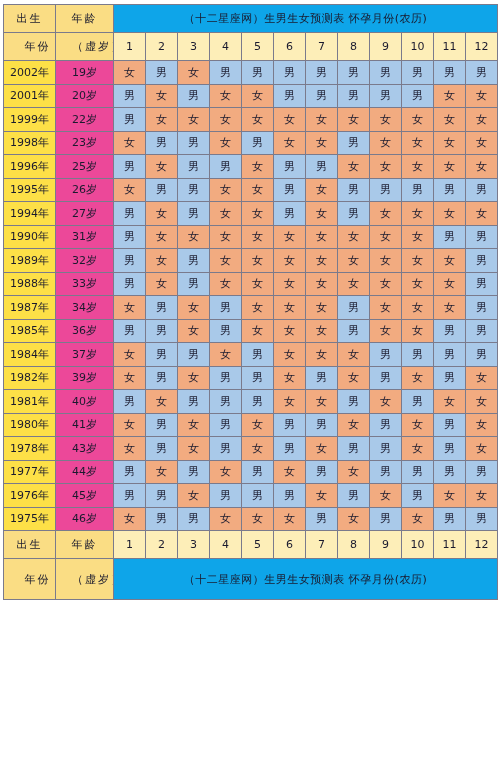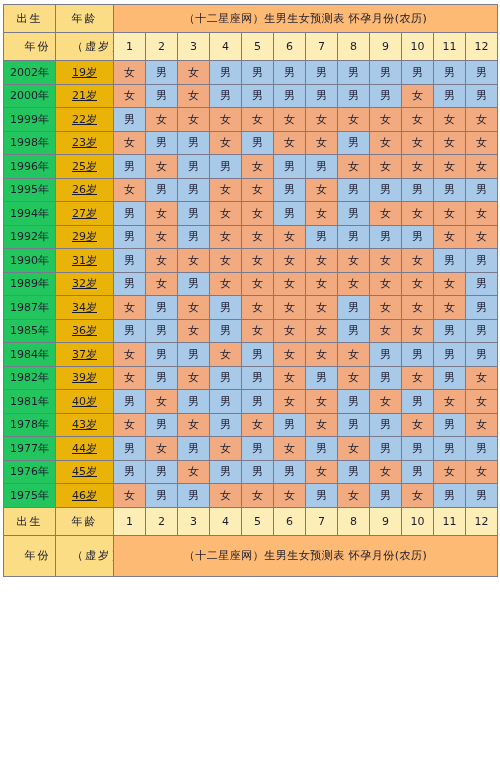--- a/index.html
+++ b/index.html
@@ -49,46 +49,45 @@
     font-weight: normal;
     letter-spacing: 2px;
     height: 27px;
     color: #23221c;
   }
   .hdr-label.sub {
     background: #fadd84;
     padding-left: 16px;
   }
   .hdr-title {
-    background: #fdba74;
+    background: #0ea5e9;
     font-size: 12.5px;
     height: 27px;
     color: #23221c;
     letter-spacing: 0.5px;
   }
   .hdr-month {
     background: #fdeeb8;
     height: 27px;
     font-size: 12px;
     color: #23221c;
   }
 
   
   .cell-year {
-    background: #22c55e;
+    background: #fde047;
     height: 22.5px;
     font-size: 11.5px;
     color: #1e1c14;
   }
   .cell-age {
-    background: #eab308;
+    background: #ec4899;
     height: 22.5px;
     font-size: 11.5px;
     color: #1e1c14;
-    text-decoration: underline;
   }
 
   
   .cell-m {
     background: #a9c9e9;
     height: 22.5px;
     font-size: 12.5px;
     color: #1b1b33;
   }
   .cell-f {
@@ -152,34 +151,34 @@
           <td class="cell-m">男</td>
           <td class="cell-m">男</td>
           <td class="cell-m">男</td>
           <td class="cell-m">男</td>
           <td class="cell-m">男</td>
           <td class="cell-m">男</td>
           <td class="cell-m">男</td>
           <td class="cell-m">男</td>
         </tr>
         <tr>
-          <td class="cell-year">2000年</td>
-          <td class="cell-age">21岁</td>
-          <td class="cell-f">女</td>
-          <td class="cell-m">男</td>
-          <td class="cell-f">女</td>
-          <td class="cell-m">男</td>
-          <td class="cell-m">男</td>
-          <td class="cell-m">男</td>
-          <td class="cell-m">男</td>
-          <td class="cell-m">男</td>
-          <td class="cell-m">男</td>
-          <td class="cell-f">女</td>
-          <td class="cell-m">男</td>
-          <td class="cell-m">男</td>
+          <td class="cell-year">2001年</td>
+          <td class="cell-age">20岁</td>
+          <td class="cell-m">男</td>
+          <td class="cell-f">女</td>
+          <td class="cell-m">男</td>
+          <td class="cell-f">女</td>
+          <td class="cell-f">女</td>
+          <td class="cell-m">男</td>
+          <td class="cell-m">男</td>
+          <td class="cell-m">男</td>
+          <td class="cell-m">男</td>
+          <td class="cell-m">男</td>
+          <td class="cell-f">女</td>
+          <td class="cell-f">女</td>
         </tr>
         <tr>
           <td class="cell-year">1999年</td>
           <td class="cell-age">22岁</td>
           <td class="cell-m">男</td>
           <td class="cell-f">女</td>
           <td class="cell-f">女</td>
           <td class="cell-f">女</td>
           <td class="cell-f">女</td>
           <td class="cell-f">女</td>
@@ -248,36 +247,20 @@
           <td class="cell-f">女</td>
           <td class="cell-m">男</td>
           <td class="cell-f">女</td>
           <td class="cell-m">男</td>
           <td class="cell-f">女</td>
           <td class="cell-f">女</td>
           <td class="cell-f">女</td>
           <td class="cell-f">女</td>
         </tr>
         <tr>
-          <td class="cell-year">1992年</td>
-          <td class="cell-age">29岁</td>
-          <td class="cell-m">男</td>
-          <td class="cell-f">女</td>
-          <td class="cell-m">男</td>
-          <td class="cell-f">女</td>
-          <td class="cell-f">女</td>
-          <td class="cell-f">女</td>
-          <td class="cell-m">男</td>
-          <td class="cell-m">男</td>
-          <td class="cell-m">男</td>
-          <td class="cell-m">男</td>
-          <td class="cell-f">女</td>
-          <td class="cell-f">女</td>
-        </tr>
-        <tr>
           <td class="cell-year">1990年</td>
           <td class="cell-age">31岁</td>
           <td class="cell-m">男</td>
           <td class="cell-f">女</td>
           <td class="cell-f">女</td>
           <td class="cell-f">女</td>
           <td class="cell-f">女</td>
           <td class="cell-f">女</td>
           <td class="cell-f">女</td>
           <td class="cell-f">女</td>
@@ -296,20 +279,36 @@
           <td class="cell-f">女</td>
           <td class="cell-f">女</td>
           <td class="cell-f">女</td>
           <td class="cell-f">女</td>
           <td class="cell-f">女</td>
           <td class="cell-f">女</td>
           <td class="cell-f">女</td>
           <td class="cell-m">男</td>
         </tr>
         <tr>
+          <td class="cell-year">1988年</td>
+          <td class="cell-age">33岁</td>
+          <td class="cell-m">男</td>
+          <td class="cell-f">女</td>
+          <td class="cell-m">男</td>
+          <td class="cell-f">女</td>
+          <td class="cell-f">女</td>
+          <td class="cell-f">女</td>
+          <td class="cell-f">女</td>
+          <td class="cell-f">女</td>
+          <td class="cell-f">女</td>
+          <td class="cell-f">女</td>
+          <td class="cell-f">女</td>
+          <td class="cell-m">男</td>
+        </tr>
+        <tr>
           <td class="cell-year">1987年</td>
           <td class="cell-age">34岁</td>
           <td class="cell-f">女</td>
           <td class="cell-m">男</td>
           <td class="cell-f">女</td>
           <td class="cell-m">男</td>
           <td class="cell-f">女</td>
           <td class="cell-f">女</td>
           <td class="cell-f">女</td>
           <td class="cell-m">男</td>
@@ -373,20 +372,36 @@
           <td class="cell-f">女</td>
           <td class="cell-m">男</td>
           <td class="cell-m">男</td>
           <td class="cell-m">男</td>
           <td class="cell-f">女</td>
           <td class="cell-f">女</td>
           <td class="cell-m">男</td>
           <td class="cell-f">女</td>
           <td class="cell-m">男</td>
           <td class="cell-f">女</td>
+          <td class="cell-f">女</td>
+        </tr>
+        <tr>
+          <td class="cell-year">1980年</td>
+          <td class="cell-age">41岁</td>
+          <td class="cell-f">女</td>
+          <td class="cell-m">男</td>
+          <td class="cell-f">女</td>
+          <td class="cell-m">男</td>
+          <td class="cell-f">女</td>
+          <td class="cell-m">男</td>
+          <td class="cell-m">男</td>
+          <td class="cell-f">女</td>
+          <td class="cell-m">男</td>
+          <td class="cell-f">女</td>
+          <td class="cell-m">男</td>
           <td class="cell-f">女</td>
         </tr>
         <tr>
           <td class="cell-year">1978年</td>
           <td class="cell-age">43岁</td>
           <td class="cell-f">女</td>
           <td class="cell-m">男</td>
           <td class="cell-f">女</td>
           <td class="cell-m">男</td>
           <td class="cell-f">女</td>

